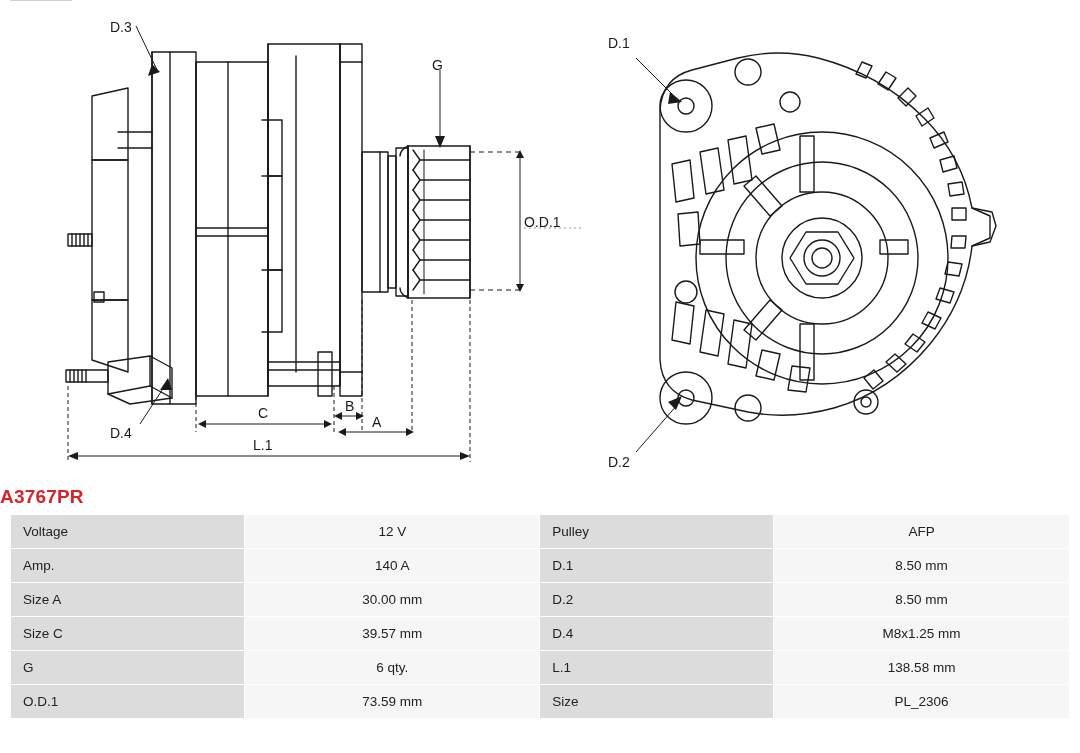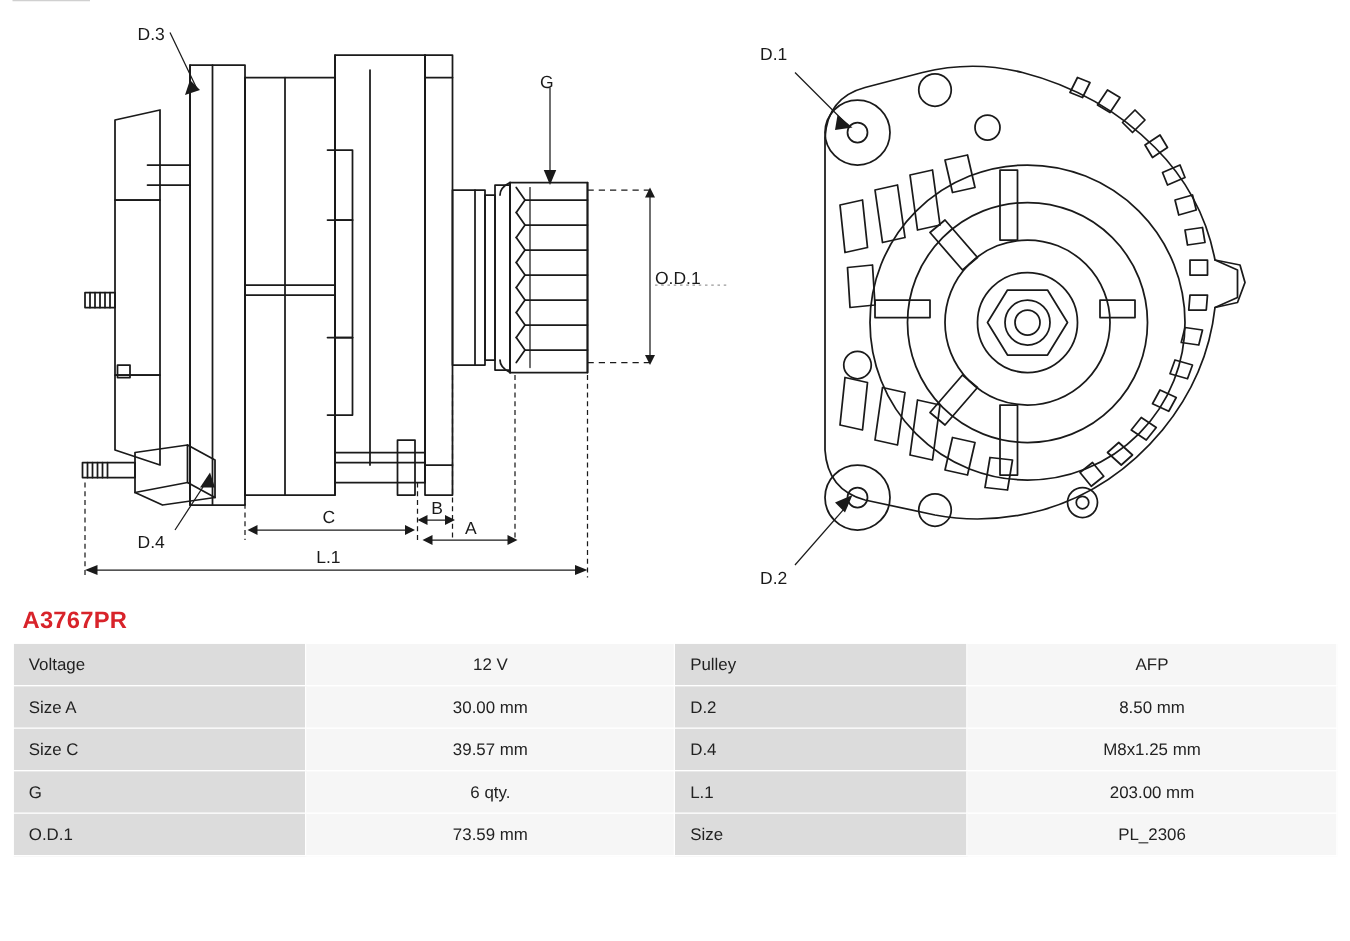--- a/index.html
+++ b/index.html
@@ -26,21 +26,21 @@
     left: 0;
     top: 0;
     width: 1080px;
     height: 478px;
   }
   .diagram-area svg {
     display: block;
   }
   .part-number {
     position: absolute;
-    left: 18px;
+    left: 0;
     top: 486px;
     font-size: 19px;
     font-weight: bold;
     color: #d8232a;
     letter-spacing: 0.2px;
   }
   .spec-table {
     position: absolute;
     left: 10px;
     top: 514px;
@@ -300,36 +300,42 @@
 
   <table class="spec-table">
     <tbody>
       <tr>
         <td class="label">Voltage</td>
         <td class="value">12 V</td>
         <td class="label">Pulley</td>
         <td class="value">AFP</td>
       </tr>
       <tr>
+        <td class="label">Amp.</td>
+        <td class="value">140 A</td>
+        <td class="label">D.1</td>
+        <td class="value">8.50 mm</td>
+      </tr>
+      <tr>
         <td class="label">Size A</td>
         <td class="value">30.00 mm</td>
         <td class="label">D.2</td>
         <td class="value">8.50 mm</td>
       </tr>
       <tr>
         <td class="label">Size C</td>
         <td class="value">39.57 mm</td>
         <td class="label">D.4</td>
         <td class="value">M8x1.25 mm</td>
       </tr>
       <tr>
         <td class="label">G</td>
         <td class="value">6 qty.</td>
         <td class="label">L.1</td>
-        <td class="value">203.00 mm</td>
+        <td class="value">138.58 mm</td>
       </tr>
       <tr>
         <td class="label">O.D.1</td>
         <td class="value">73.59 mm</td>
         <td class="label">Size</td>
         <td class="value">PL_2306</td>
       </tr>
     </tbody>
   </table>
 

